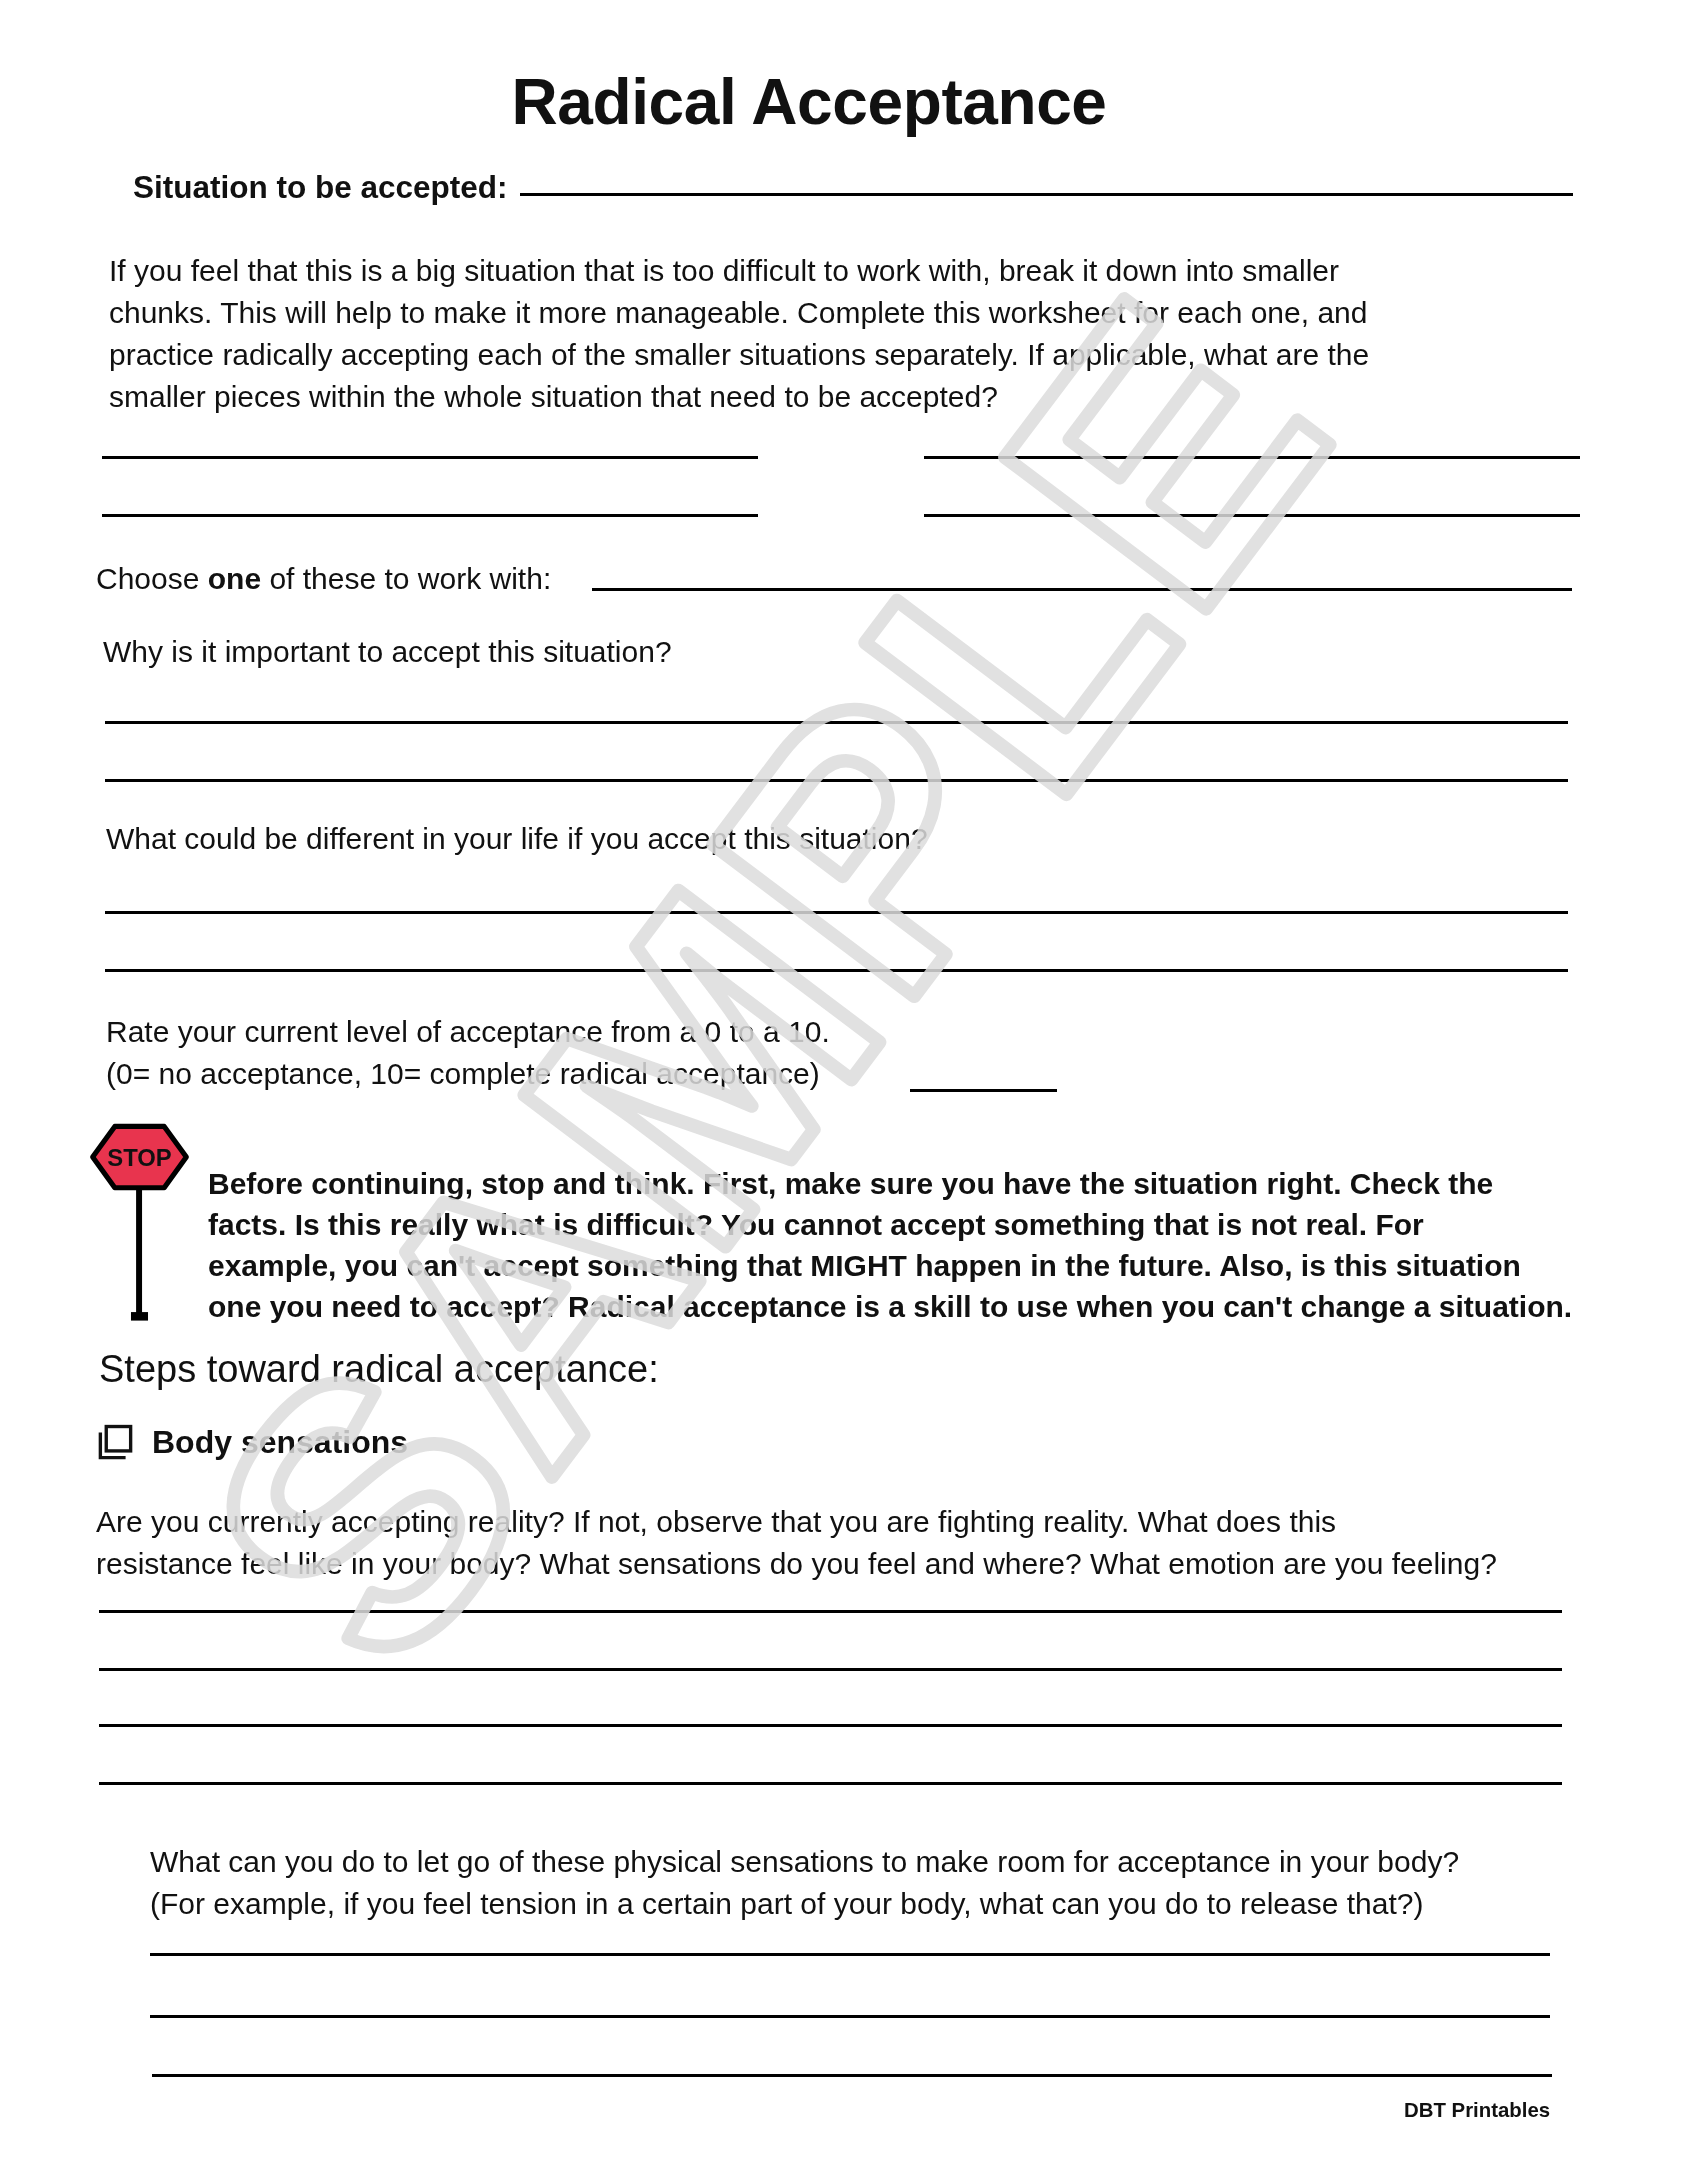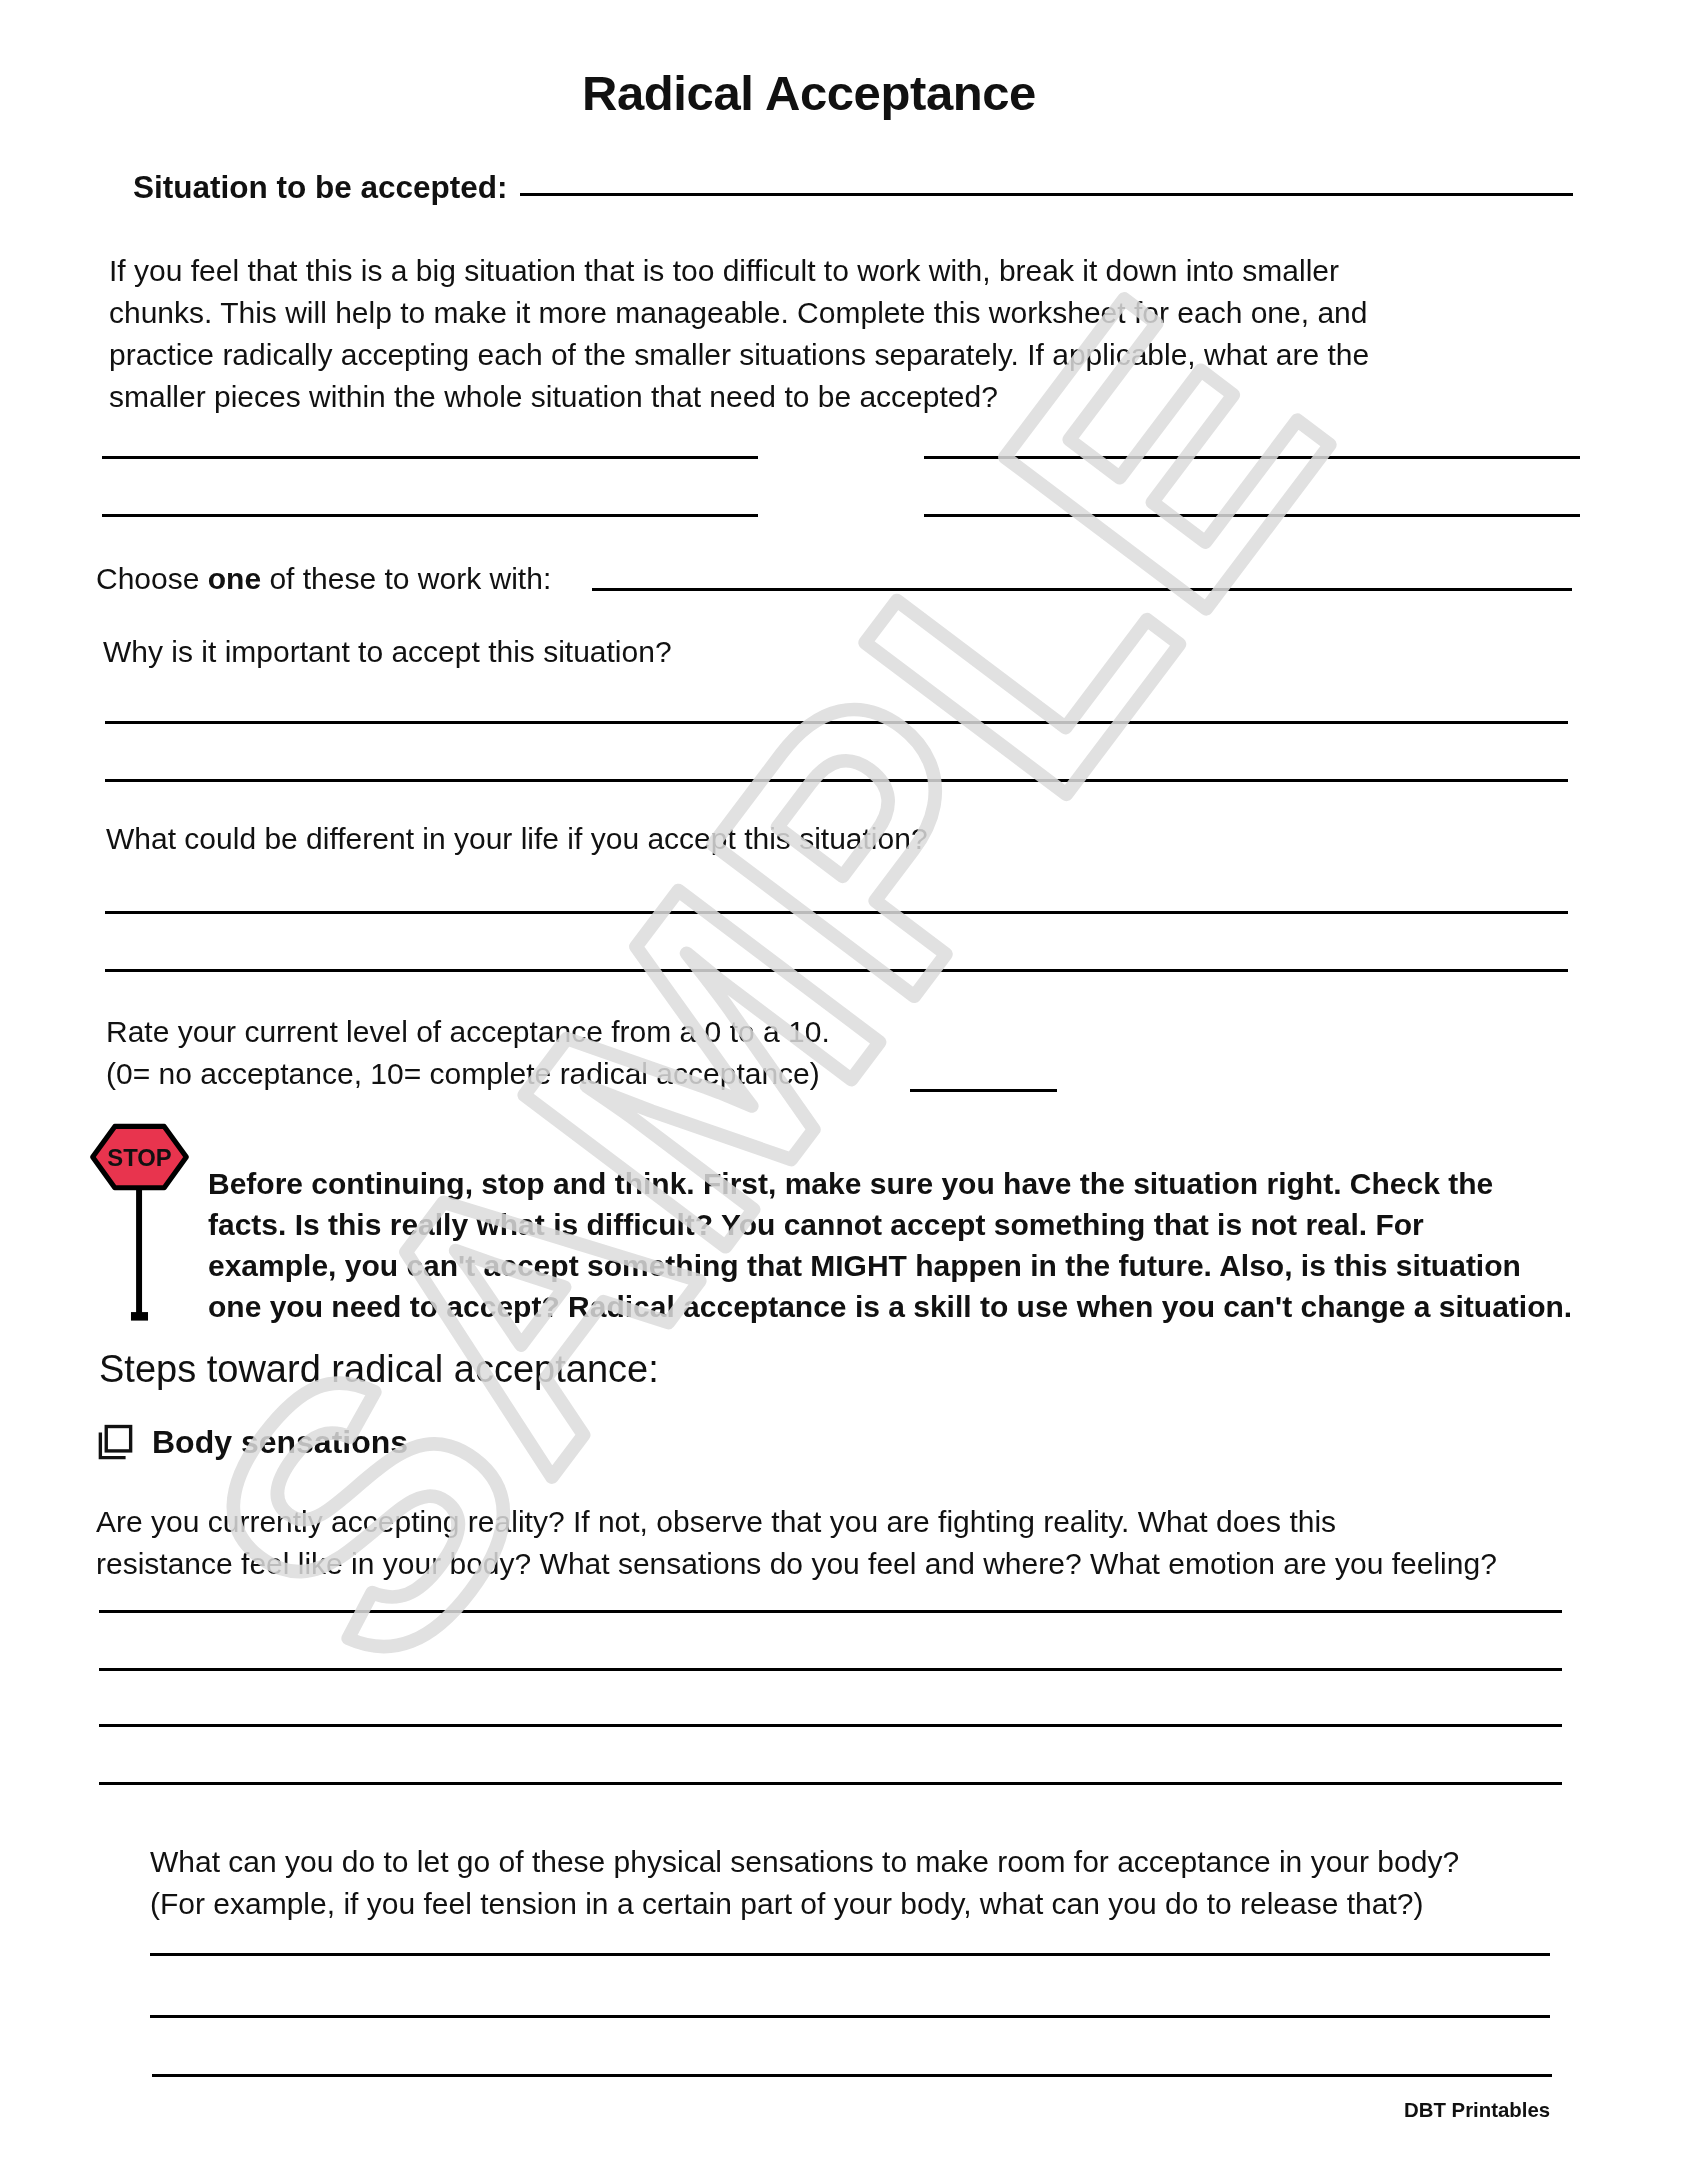--- a/index.html
+++ b/index.html
@@ -1,19 +1,19 @@
 <!DOCTYPE html>
 <html style="font-size:13.6px"><head>
 <meta charset="utf-8">
 <style>
   html, body { margin: 0; padding: 0; background: #ffffff; }
   body { width: 1685px; height: 2181px; position: relative; overflow: hidden;
          font-family: "Liberation Sans", "DejaVu Sans", sans-serif; color: #111; }
   .abs { position: absolute; white-space: nowrap; }
-  .title { left: 0; width: 1618px; text-align: center; top: 65px; font-size: 49px; font-weight: bold; letter-spacing: -0.4px; }
+  .title { left: 0; width: 1618px; text-align: center; top: 65px; font-size: 64px; font-weight: bold; letter-spacing: -0.4px; }
   .label-bold { font-size: 31.5px; font-weight: bold; }
   .txt { font-size: 30px; line-height: 42px; }
   .txt-b { font-size: 30px; line-height: 41px; font-weight: bold; }
   .rule { position: absolute; height: 3.4px; background: #000; }
   .rule-field { cursor: text; }
   .h2 { font-size: 38px; font-weight: 500; }
   .h3 { font-size: 32px; font-weight: bold; }
   .footer { font-size: 20.4px; font-weight: bold; }
   .para { position: absolute; white-space: normal; margin-top: 22px; }
   .para span.line { display: block; white-space: nowrap; }

